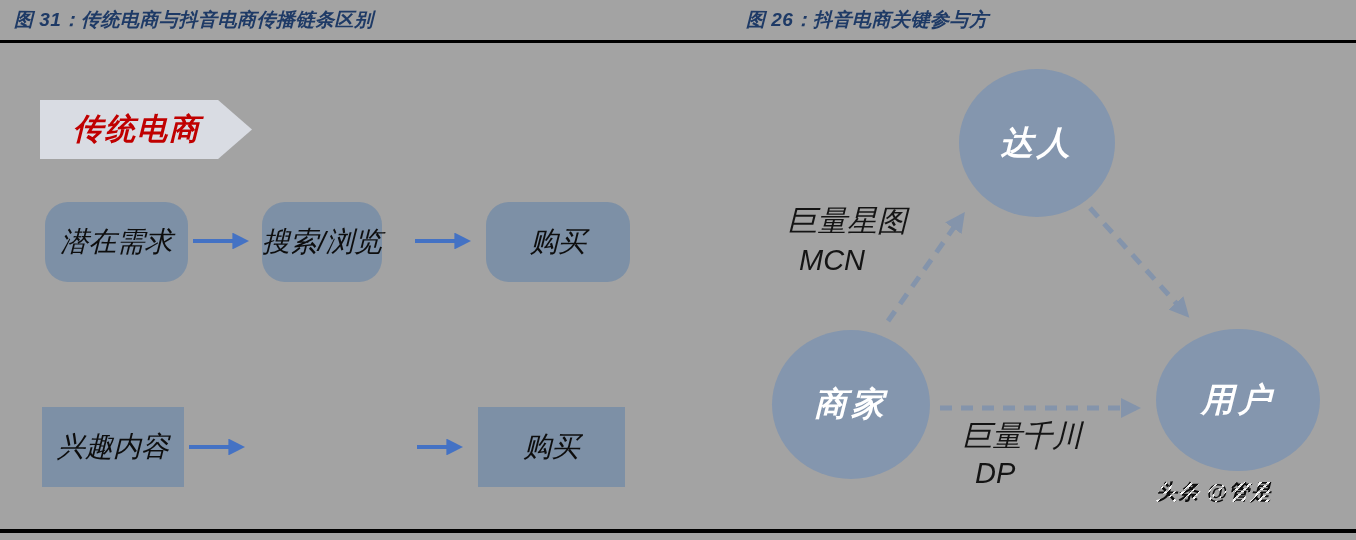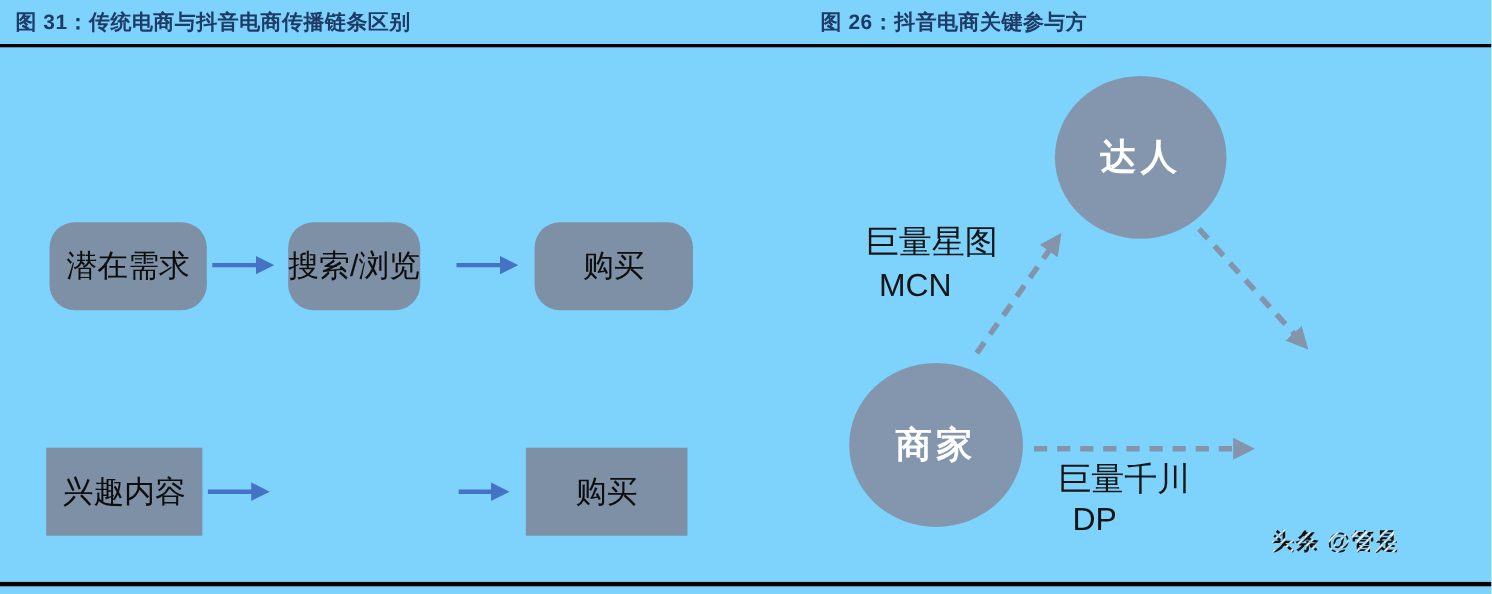--- a/index.html
+++ b/index.html
@@ -1,18 +1,18 @@
 <!DOCTYPE html>
 <html><head>
 <meta charset="utf-8">
 <style>
   html,body{margin:0;padding:0;background:#fff;}
   .page{
-    position:relative;width:1356px;height:540px;background:#7dd3fc;
-    font-family:"Liberation Sans", sans-serif;overflow:hidden;
+    position:relative;width:1356px;height:540px;background:#a3a3a3;
+    font-family:"Liberation Sans", sans-serif;overflow:hidden;font-style:italic;
   }
   
   .fig-title{
     position:absolute;top:7px;font-size:19px;font-weight:bold;
     color:#1e3a66;letter-spacing:0.5px;white-space:nowrap;
   }
   .fig-title.left{left:14px;}
   .fig-title.right{left:746px;}
   .rule{position:absolute;left:0;width:1356px;background:#000;}
   .rule.top{top:40px;height:3px;}
@@ -83,31 +83,35 @@
 </head>
 <body>
 
 <div class="page">
 
   <div class="fig-title left">图 31：传统电商与抖音电商传播链条区别</div>
   <div class="fig-title right">图 26：抖音电商关键参与方</div>
   <div class="rule top"></div>
   <div class="rule bottom"></div>
 
+  <div class="banner b1">
+    <span class="lbl">传统电商</span>
+  </div>
 
   <div class="step r1 s11">潜在需求</div>
   <div class="step r1 s12">搜索/浏览</div>
   <div class="step r1 s13">购买</div>
 
 
   <div class="step r2 s21">兴趣内容</div>
   <div class="step r2 s23">购买</div>
 
   <div class="node n-top">达人</div>
   <div class="node n-bl">商家</div>
+  <div class="node n-br">用户</div>
 
   <div class="edge-label el-star">巨量星图</div>
   <div class="edge-label el-mcn">MCN</div>
   <div class="edge-label el-qianchuan">巨量千川</div>
   <div class="edge-label el-dp">DP</div>
 
   <svg class="arrows" viewBox="0 0 1356 540" xmlns="http://www.w3.org/2000/svg">
     <defs>
       <marker id="blueHead" viewBox="0 0 10 10" refX="7.5" refY="5" markerWidth="4.2" markerHeight="4.2" orient="auto-start-reverse">
         <path d="M0,0 L10,5 L0,10 z" fill="#4472c4"></path>

